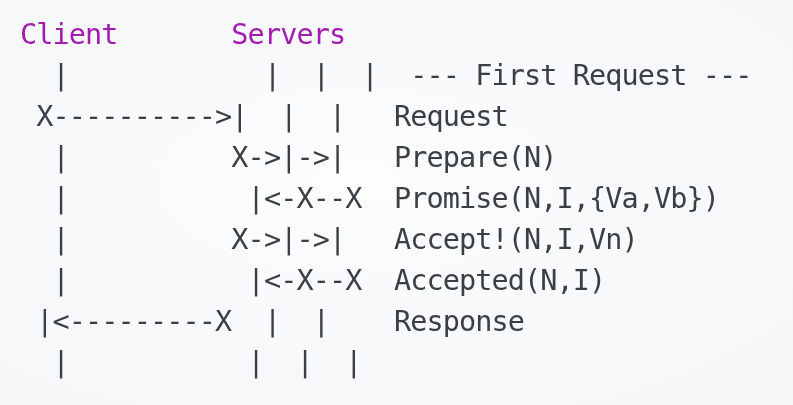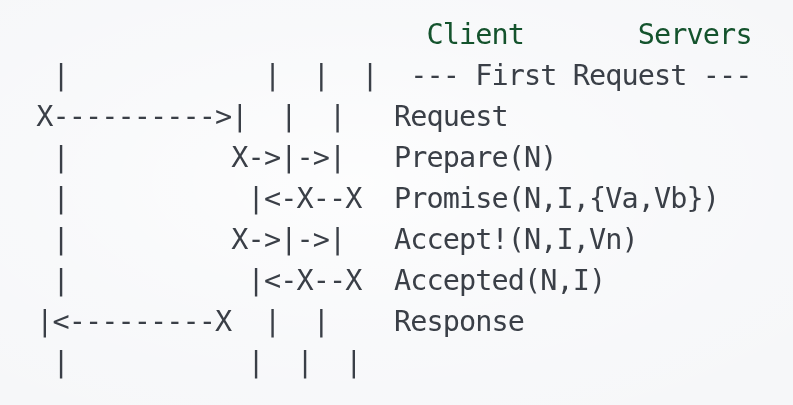--- a/index.html
+++ b/index.html
@@ -43,22 +43,21 @@
     color: #3a3f47;
     white-space: pre;
     font-weight: 400;
     -webkit-font-smoothing: antialiased;
   }
   #ascii-art .art-line {
     display: block;
     height: 41px;
   }
   #ascii-art .header-line {
-    color: #14532d;
-    text-align: right;
+    color: #a21caf;
   }
 </style>
 </head>
 <body>
 
 <div id="diagram-root">
 
   <pre id="ascii-art"><span class="art-line header-line">Client       Servers</span><span class="art-line">  |            |  |  |  --- First Request ---</span><span class="art-line"> X----------&gt;|  |  |   Request</span><span class="art-line">  |          X-&gt;|-&gt;|   Prepare(N)</span><span class="art-line">  |           |&lt;-X--X  Promise(N,I,{Va,Vb})</span><span class="art-line">  |          X-&gt;|-&gt;|   Accept!(N,I,Vn)</span><span class="art-line">  |           |&lt;-X--X  Accepted(N,I)</span><span class="art-line"> |&lt;---------X  |  |    Response</span><span class="art-line">  |           |  |  |</span></pre>
 
 </div>

